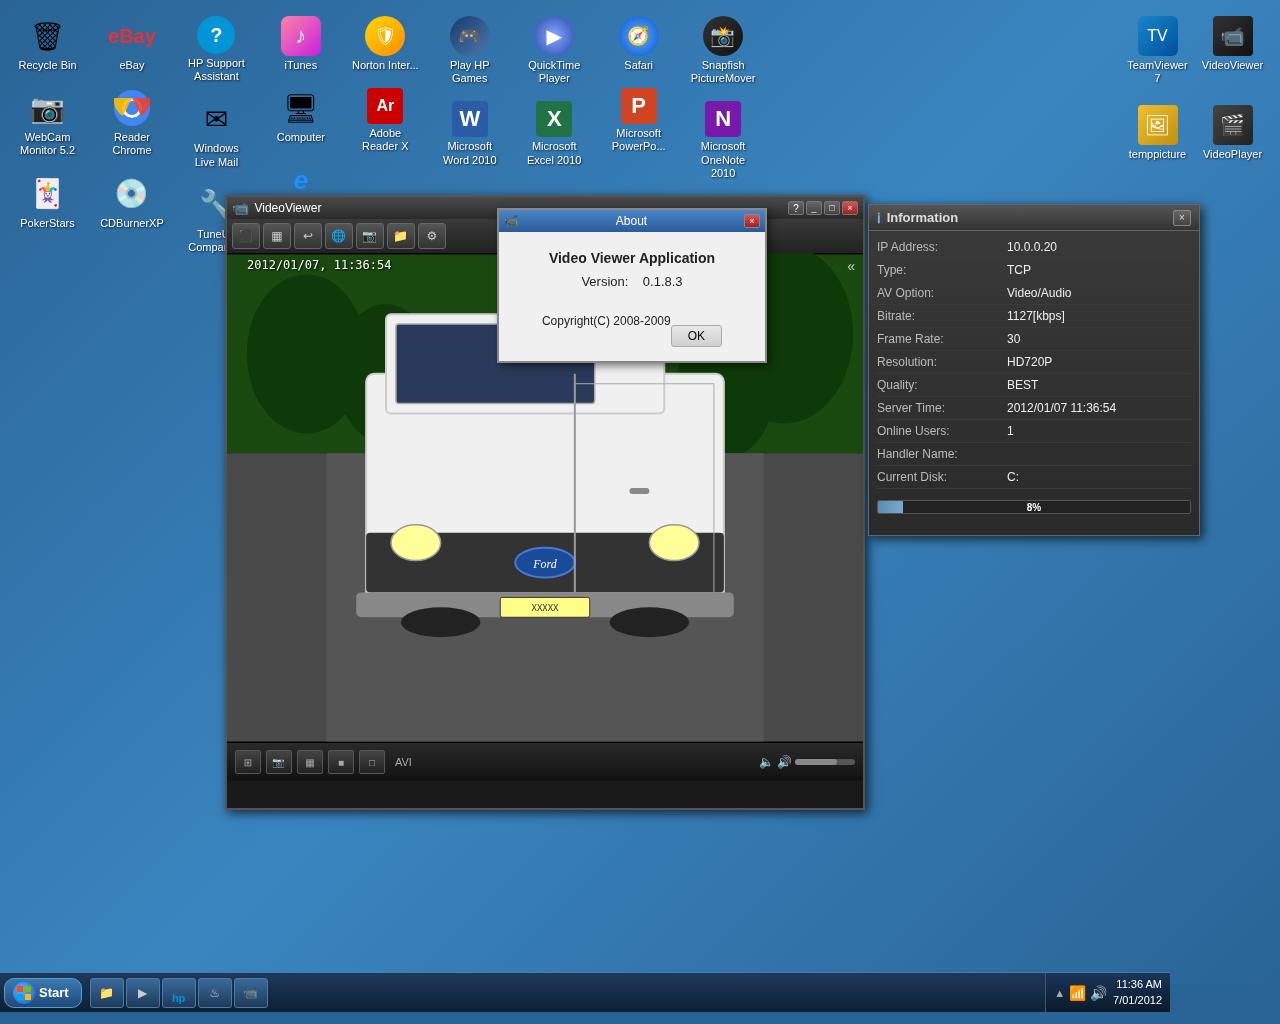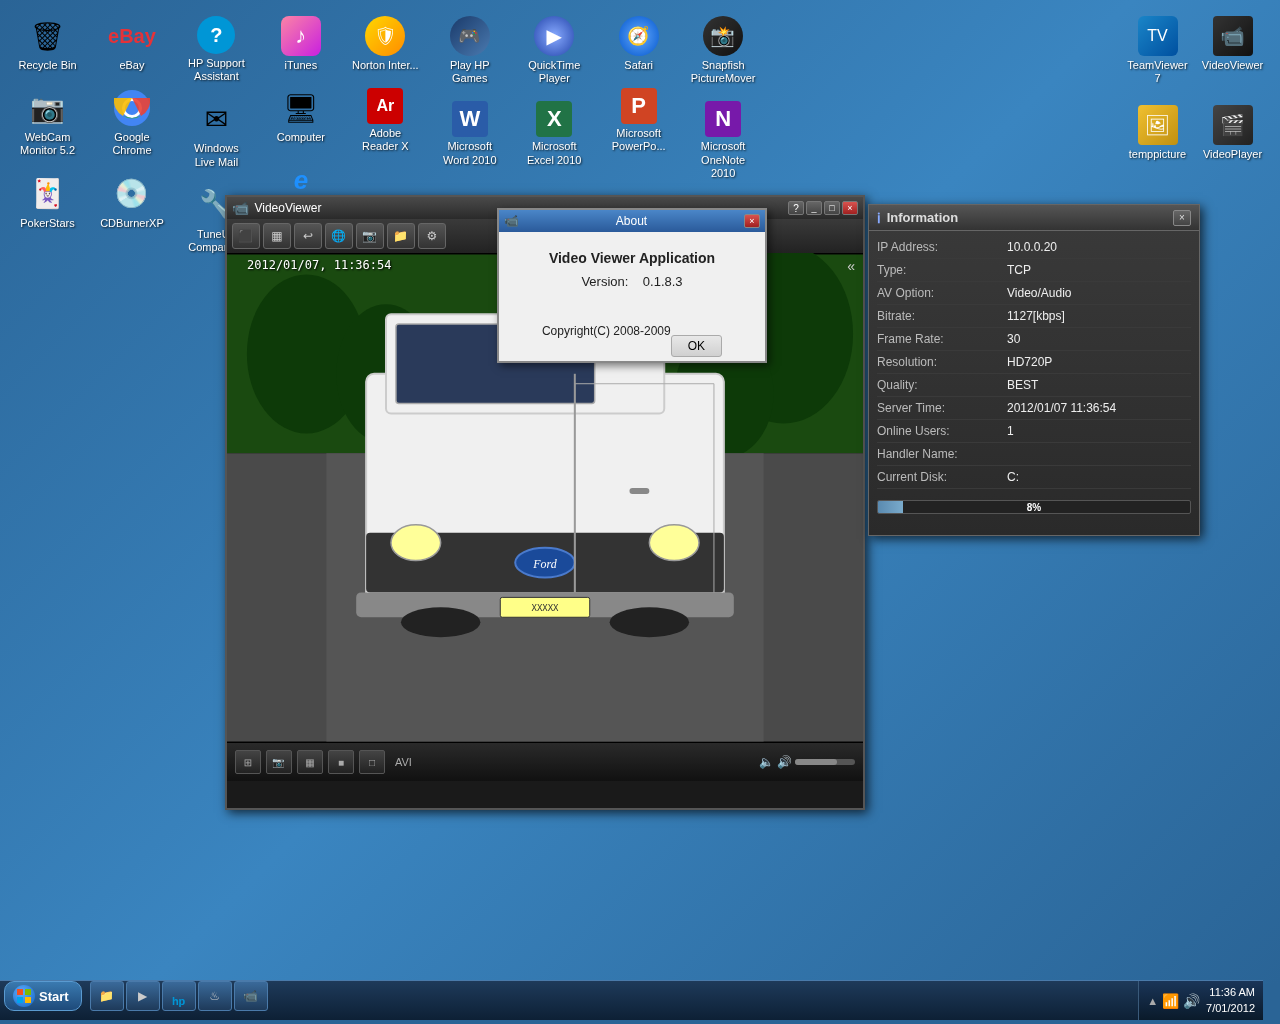--- a/index.html
+++ b/index.html
@@ -256,21 +256,21 @@
       text-align: center;
       font-size: 13px;
       color: #222;
     }
     .about-content .app-title {
       font-weight: bold;
       font-size: 14px;
       margin-bottom: 8px;
     }
     .about-content .version-line {
-      margin-bottom: 16px;
+      margin-bottom: 6px;
       font-size: 13px;
     }
     .about-content .copyright-line {
       font-size: 12px;
       display: flex;
       align-items: center;
       justify-content: center;
     }
     .about-ok-btn {
       background: linear-gradient(to bottom, #e8e8e8, #d0d0d0);
@@ -370,28 +370,28 @@
       align-items: center;
       justify-content: center;
       font-size: 10px;
       color: white;
       font-weight: bold;
     }
 
     
     .taskbar {
       position: absolute;
-      bottom: 4px;
+      bottom: 12px;
       left: 0;
-      width: 1263px;
+      width: 1170px;
       height: 40px;
       background: linear-gradient(to bottom, #1e3a5a, #0d2035);
       border-top: 1px solid #4a7aaa;
       display: flex;
-      align-items: flex-start;
+      align-items: center;
       z-index: 200;
     }
     .start-btn {
       display: flex;
       align-items: center;
       gap: 4px;
       background: linear-gradient(to bottom, #3a7ab0, #1e4a7a);
       border: 1px solid #5a9ad0;
       border-radius: 10px;
       padding: 4px 12px 4px 8px;
@@ -517,21 +517,21 @@
         <div class="icon-img">
           <svg width="36" height="36" viewBox="0 0 36 36">
             <circle cx="18" cy="18" r="18" fill="#4285f4"></circle>
             <circle cx="18" cy="18" r="10" fill="white"></circle>
             <circle cx="18" cy="18" r="7" fill="#4285f4"></circle>
             <path d="M18 8 L36 8 A18 18 0 0 1 27 26 Z" fill="#ea4335" opacity="0.9"></path>
             <path d="M18 8 L0 8 A18 18 0 0 0 9 26 Z" fill="#fbbc05" opacity="0.9"></path>
             <path d="M9 26 L18 28 L27 26 A18 18 0 0 1 9 26 Z" fill="#34a853" opacity="0.9"></path>
           </svg>
         </div>
-        <div class="icon-label">Google Chrome</div>
+        <div class="icon-label">Reader Chrome</div>
       </div>
       <div class="desktop-icon">
         <div class="icon-img">💿</div>
         <div class="icon-label">CDBurnerXP</div>
       </div>
     </div>
 
     
     <div class="icon-column">
       <div class="desktop-icon">

